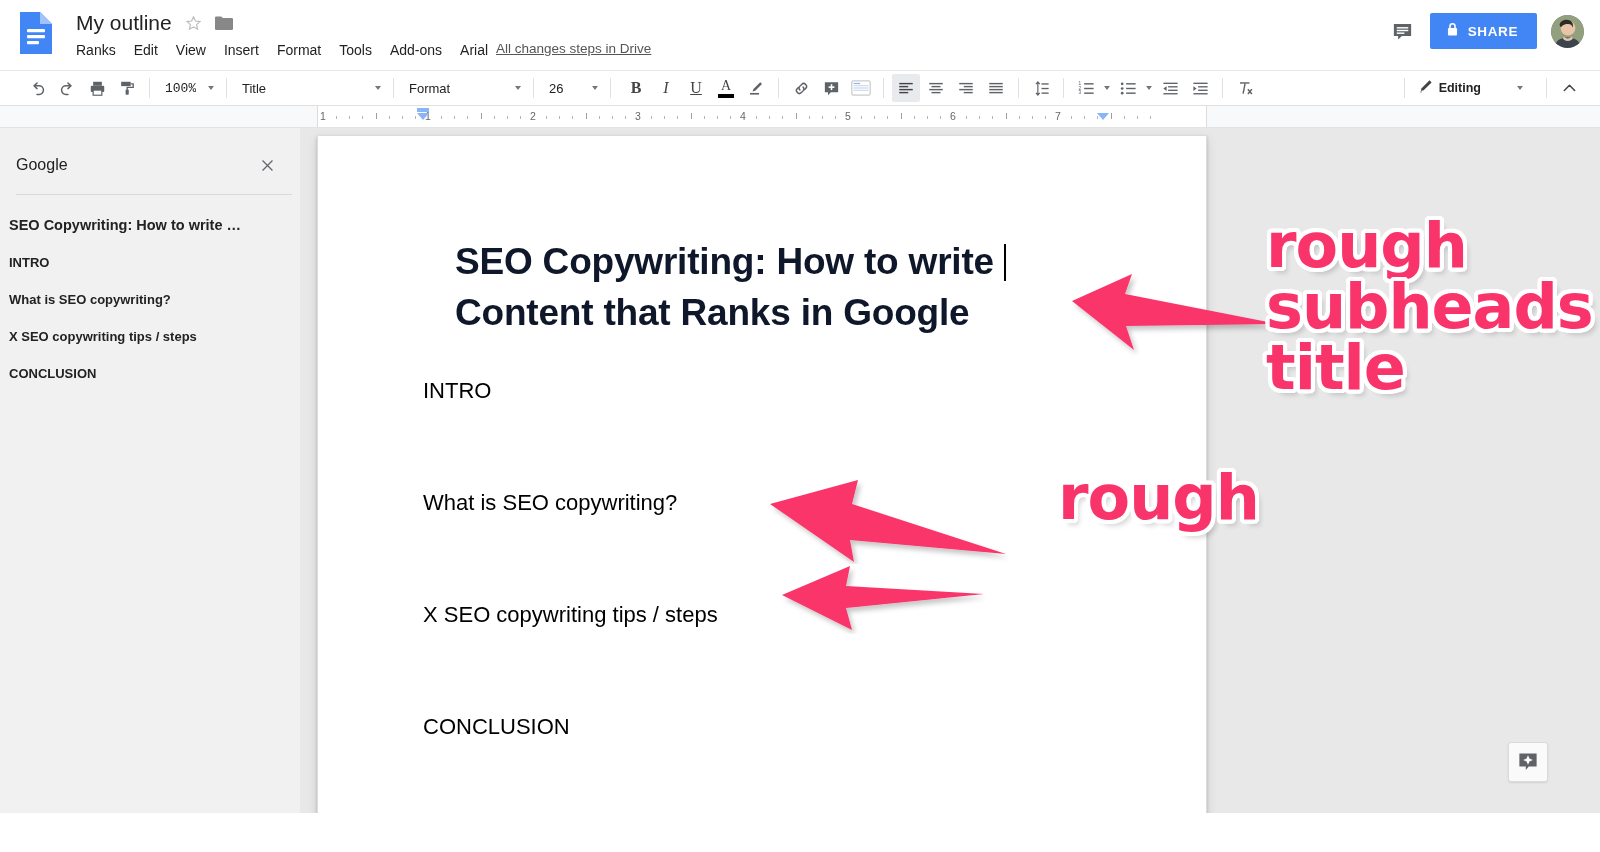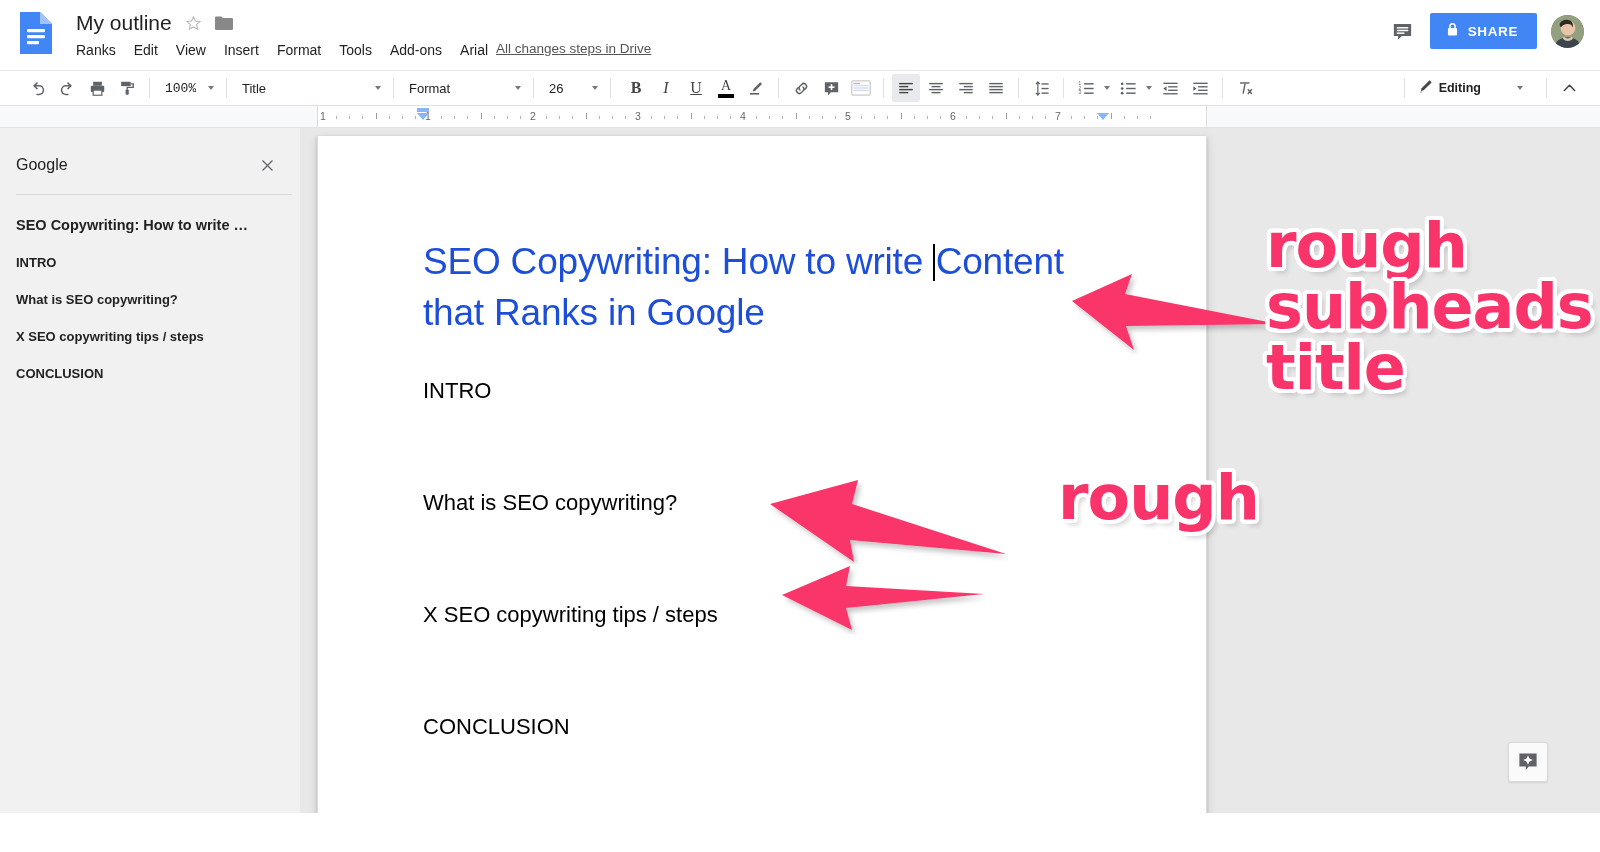--- a/index.html
+++ b/index.html
@@ -112,42 +112,42 @@
     position:absolute; left:0; top:128px; width:300px; height:685px;
     background:#f1f1f1;
   }
   .outline-head {
     display:flex; align-items:center; justify-content:space-between;
     padding:26px 22px 0 16px;
   }
   .outline-title { font-size:16px; color:#222; }
   .outline-close { width:22px;height:22px; display:flex;align-items:center;justify-content:center;cursor:pointer; }
   .outline-rule { height:1px; background:#dadada; margin:18px 8px 0 16px; }
-  .outline-list { padding:22px 10px 0 16px; }
+  .outline-list { padding:22px 10px 0 9px; }
   .outline-item {
     font-size:14.5px; font-weight:bold; color:#222;
     margin-bottom:22px; cursor:pointer; white-space:nowrap;
     overflow:hidden; text-overflow:ellipsis;
   }
   .outline-item.small { font-size:13px; }
 
   
   .canvas {
     position:absolute; left:300px; top:128px; width:1300px; height:685px;
     background:#e8e8e8; overflow:hidden;
   }
   .page {
     position:absolute; left:17px; top:8px; width:890px; height:690px;
     background:#fff; border:1px solid #dcdcdc; border-top:none;
     box-shadow:0 1px 3px rgba(60,64,67,.25), 0 4px 10px rgba(60,64,67,.14);
   }
   .doc-body { padding:100px 0 0 105px; }
   .doc-h1 {
-    font-size:37px; line-height:51px; color:#1d4ed8; font-weight:400;
-    letter-spacing:-.2px; max-width:680px; position:relative;
+    font-size:37px; line-height:51px; color:#0f172a; font-weight:700;
+    letter-spacing:-.2px; max-width:680px; position:relative;margin-left:32px;
   }
   .caret-bar {
     display:inline-block; width:1.6px; height:37px; background:#000;
     vertical-align:-7px; margin:0 1px 0 0;
   }
   .doc-p {
     font-size:22px; line-height:30px; color:#000; margin-top:38px;
   }
   .doc-p.gap-lg { margin-top:82px; }
 

